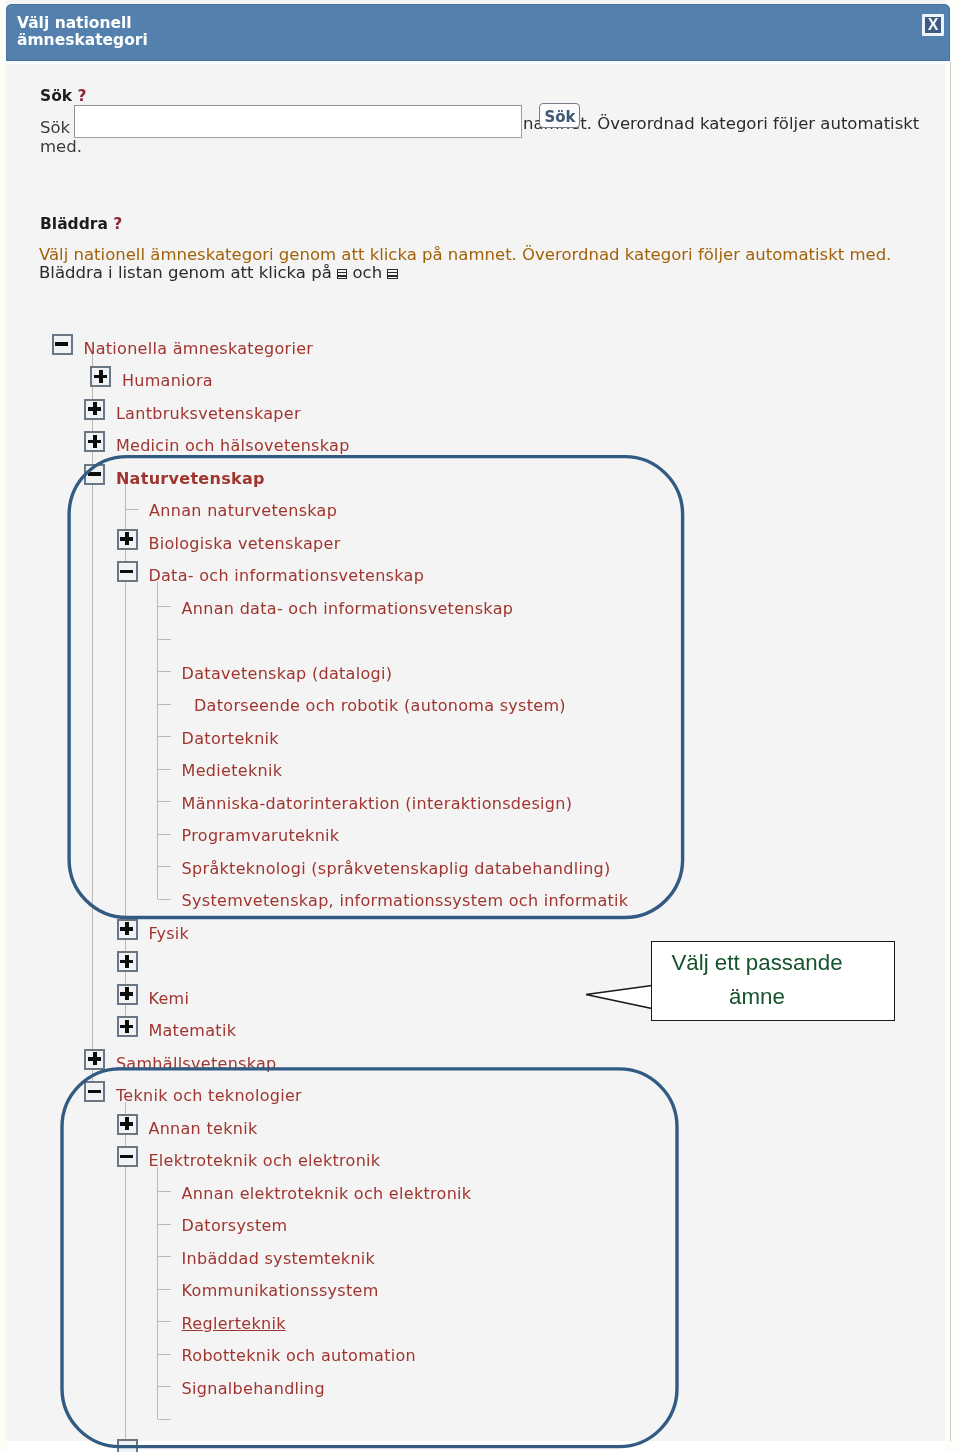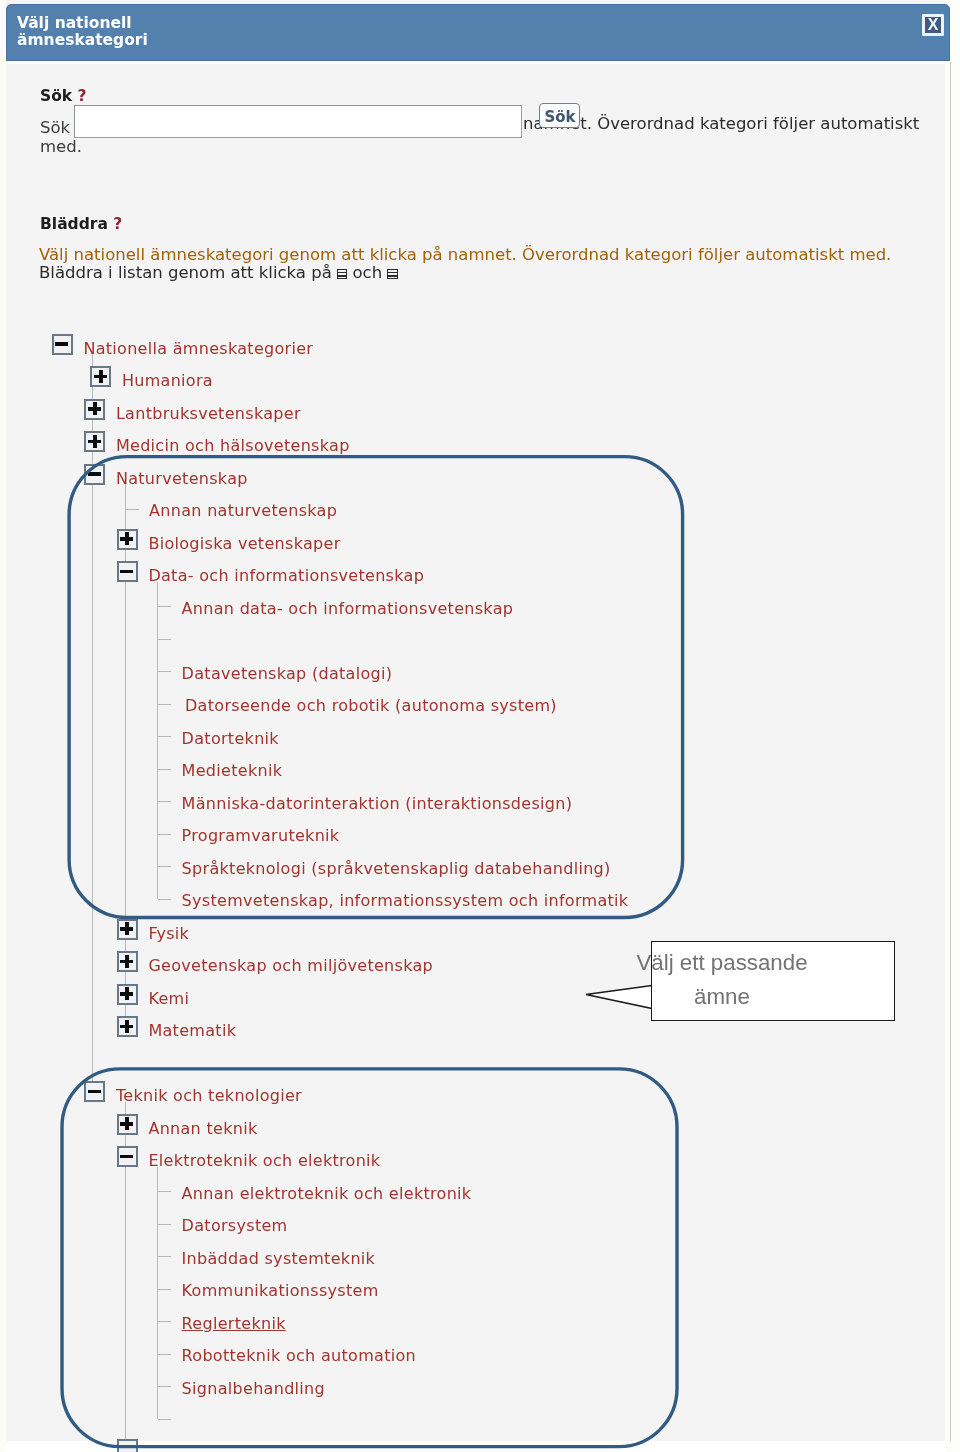--- a/index.html
+++ b/index.html
@@ -111,22 +111,22 @@
   .tick{position:absolute;height:1px;background:#b9b9b9;}
   .vline{position:absolute;width:1px;background:#b9b9b9;}
 
   
   #anno{position:absolute;left:0;top:0;width:960px;height:1452px;pointer-events:none;}
   .callout-box{
     position:absolute;left:651px;top:941px;width:244px;height:80px;
     box-sizing:border-box;background:#ffffff;border:1.6px solid #1a1a1a;
   }
   .callout-text{
-    position:absolute;left:620px;top:939px;width:204px;height:80px;
-    font-family:"Liberation Sans",sans-serif;font-size:22.3px;color:#737373;
+    position:absolute;left:655px;top:939px;width:204px;height:80px;
+    font-family:"Liberation Sans",sans-serif;font-size:22.3px;color:#14532d;
     text-align:center;line-height:34.4px;padding-top:7px;box-sizing:border-box;
   }
 </style>
 </head>
 <body>
 
 <div id="page">
   <div class="edge-left"></div>
   <div class="page-bg"></div>
   <div class="edge-right"></div>
@@ -203,21 +203,21 @@
         <div class="tbox" style="left: 84.3px; top: -2px;">
           <b class="h"></b>
           <b class="v"></b>
         </div>
         <a class="tlabel" style="left: 115.9px; top: 0px;">Medicin och hälsovetenskap</a>
       </div>
       <div class="tnode" style="left: 0px; top: 465.6px; width: 900px;">
         <div class="tbox" style="left: 84.3px; top: -2px;">
           <b class="h"></b>
         </div>
-        <a class="tlabel" style="left: 115.9px; top: 0px;">Naturvetenskap</a>
+        <a class="tlabel" style="left: 115.9px; top: 0px; font-weight: bold;">Naturvetenskap</a>
       </div>
       <div class="tnode" style="left: 0px; top: 498.1px; width: 900px;">
         <a class="tlabel" style="left: 149.1px; top: 0px;">Annan naturvetenskap</a>
       </div>
       <div class="tnode" style="left: 0px; top: 530.6px; width: 900px;">
         <div class="tbox" style="left: 116.8px; top: -2px;">
           <b class="h"></b>
           <b class="v"></b>
         </div>
         <a class="tlabel" style="left: 148.4px; top: 0px;">Biologiska vetenskaper</a>
@@ -228,21 +228,21 @@
         </div>
         <a class="tlabel" style="left: 148.4px; top: 0px;">Data- och informationsvetenskap</a>
       </div>
       <div class="tnode" style="left: 0px; top: 595.6px; width: 900px;">
         <a class="tlabel" style="left: 181.6px; top: 0px;">Annan data- och informationsvetenskap</a>
       </div>
       <div class="tnode" style="left: 0px; top: 660.6px; width: 900px;">
         <a class="tlabel" style="left: 181.6px; top: 0px;">Datavetenskap (datalogi)</a>
       </div>
       <div class="tnode" style="left: 0px; top: 693.1px; width: 900px;">
-        <a class="tlabel" style="left: 185px; top: 0px;">Datorseende och robotik (autonoma system)</a>
+        <a class="tlabel" style="left: 194px; top: 0px;">Datorseende och robotik (autonoma system)</a>
       </div>
       <div class="tnode" style="left: 0px; top: 725.6px; width: 900px;">
         <a class="tlabel" style="left: 181.6px; top: 0px;">Datorteknik</a>
       </div>
       <div class="tnode" style="left: 0px; top: 758.1px; width: 900px;">
         <a class="tlabel" style="left: 181.6px; top: 0px;">Medieteknik</a>
       </div>
       <div class="tnode" style="left: 0px; top: 790.6px; width: 900px;">
         <a class="tlabel" style="left: 181.6px; top: 0px;">Människa-datorinteraktion (interaktionsdesign)</a>
       </div>
@@ -260,35 +260,41 @@
           <b class="h"></b>
           <b class="v"></b>
         </div>
         <a class="tlabel" style="left: 148.4px; top: 0px;">Fysik</a>
       </div>
       <div class="tnode" style="left: 0px; top: 953.1px; width: 900px;">
         <div class="tbox" style="left: 116.8px; top: -2px;">
           <b class="h"></b>
           <b class="v"></b>
         </div>
-        <a class="tlabel" style="left: 148.4px; top: 0px;">Geovetenskap och miljövetenskap</a>
       </div>
       <div class="tnode" style="left: 0px; top: 985.6px; width: 900px;">
         <div class="tbox" style="left: 116.8px; top: -2px;">
           <b class="h"></b>
           <b class="v"></b>
         </div>
         <a class="tlabel" style="left: 148.4px; top: 0px;">Kemi</a>
       </div>
       <div class="tnode" style="left: 0px; top: 1018.1px; width: 900px;">
         <div class="tbox" style="left: 116.8px; top: -2px;">
           <b class="h"></b>
           <b class="v"></b>
         </div>
         <a class="tlabel" style="left: 148.4px; top: 0px;">Matematik</a>
+      </div>
+      <div class="tnode" style="left: 0px; top: 1050.6px; width: 900px;">
+        <div class="tbox" style="left: 84.3px; top: -2px;">
+          <b class="h"></b>
+          <b class="v"></b>
+        </div>
+        <a class="tlabel" style="left: 115.9px; top: 0px;">Samhällsvetenskap</a>
       </div>
       <div class="tnode" style="left: 0px; top: 1083.1px; width: 900px;">
         <div class="tbox" style="left: 84.3px; top: -2px;">
           <b class="h"></b>
         </div>
         <a class="tlabel" style="left: 115.9px; top: 0px;">Teknik och teknologier</a>
       </div>
       <div class="tnode" style="left: 0px; top: 1115.6px; width: 900px;">
         <div class="tbox" style="left: 116.8px; top: -2px;">
           <b class="h"></b>

